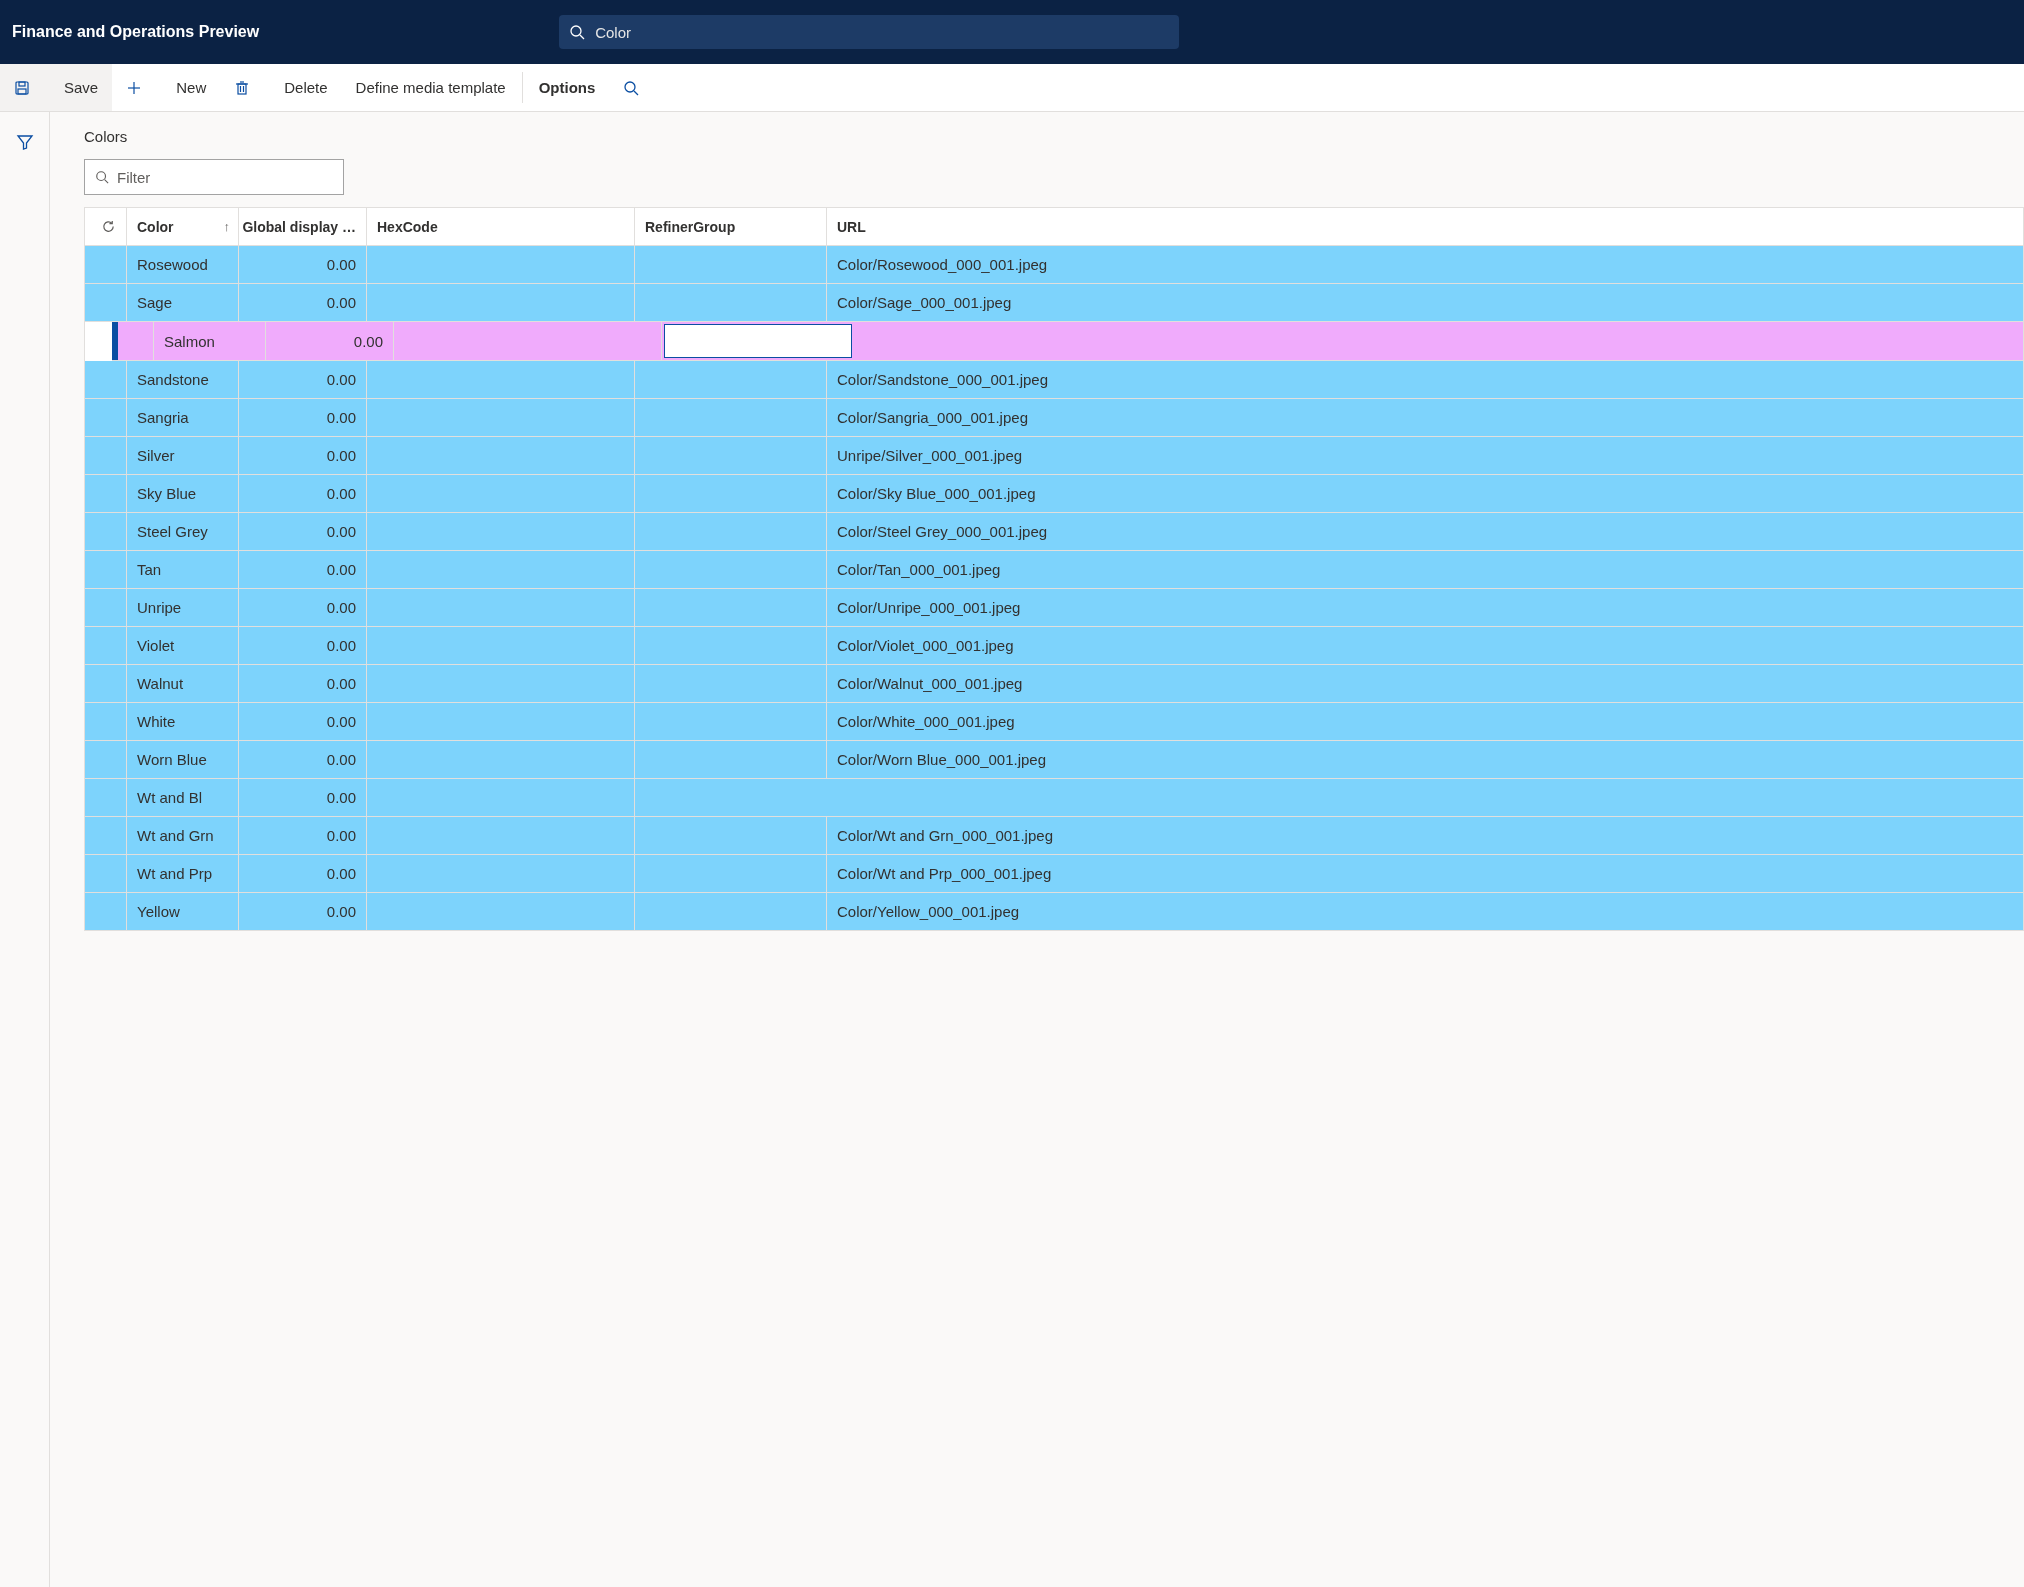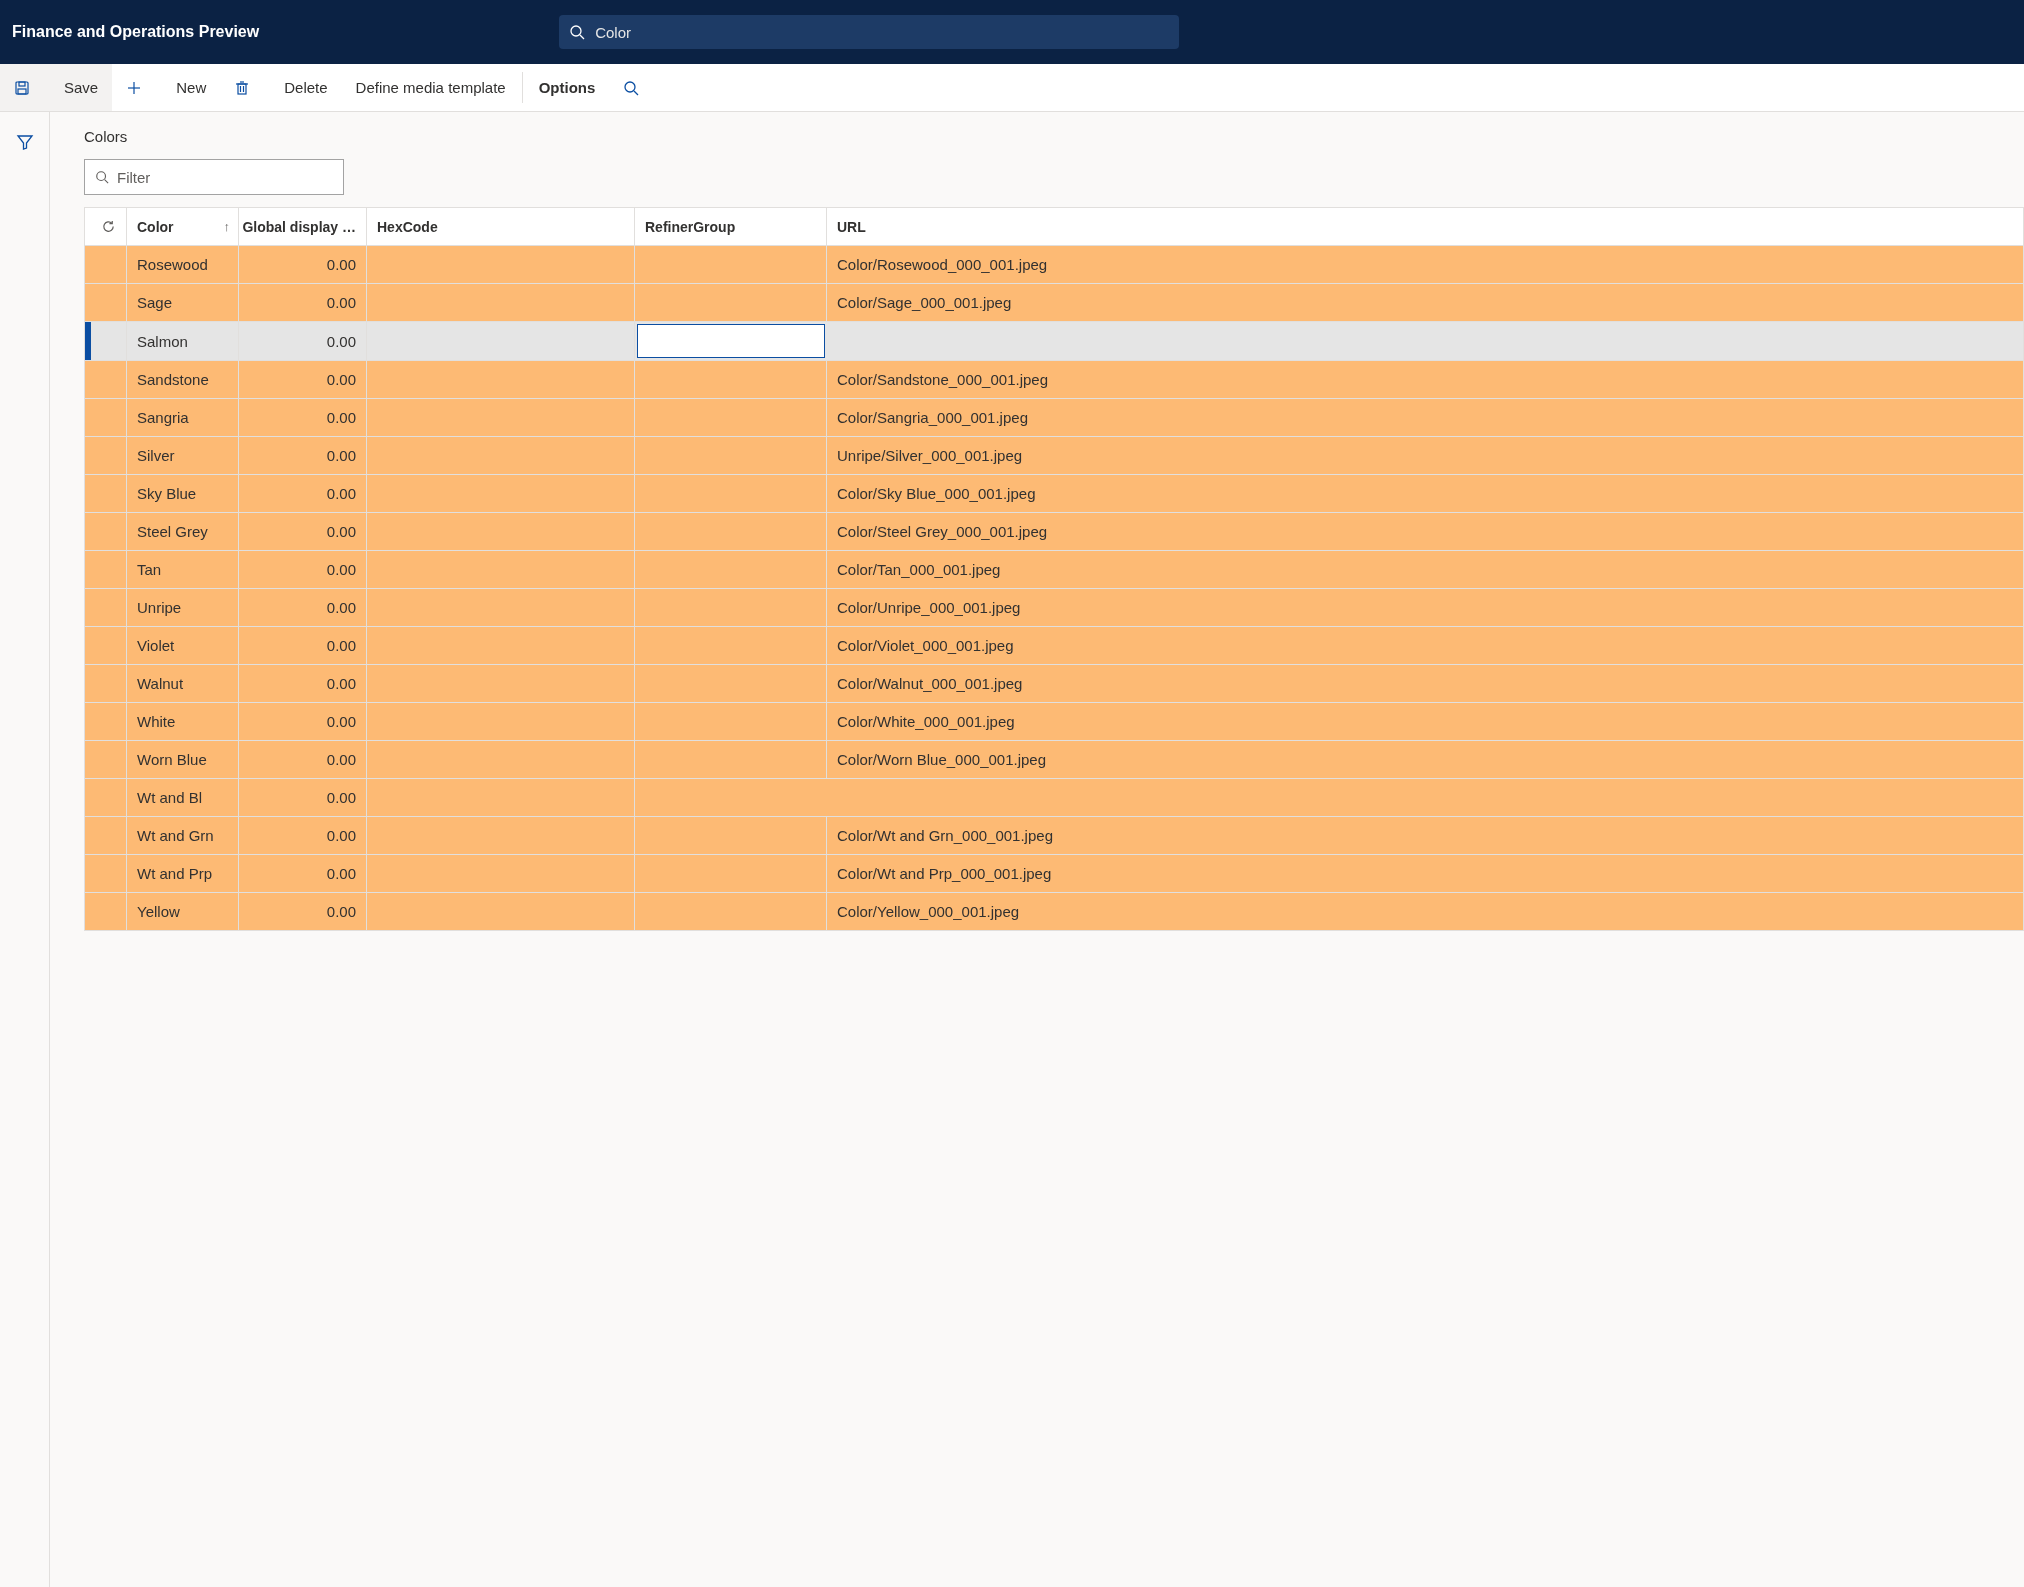--- a/index.html
+++ b/index.html
@@ -157,22 +157,22 @@
   .col-url    { flex: 1 1 auto; }
 
   .grid-header .col-color { position: relative; }
   .sort-arrow {
     position: absolute;
     right: 8px;
     color: #605e5c;
     font-size: 13px;
   }
 
-  .grid-data-row { background: #fdba74; }
-  .grid-data-row.selected { background: #e5e5e5; }
+  .grid-data-row { background: #7dd3fc; }
+  .grid-data-row.selected { background: #f0abfc; margin-left: 27px; }
   .grid-data-row.selected .col-marker { background: #0b4ea2; }
   .grid-data-row.selected .col-refiner {
     padding: 2px;
   }
   .active-input {
     width: 100%; height: 34px;
     border: 1px solid #0b4ea2;
     background: #fff;
     padding: 0 8px;
     font-size: 15px;

